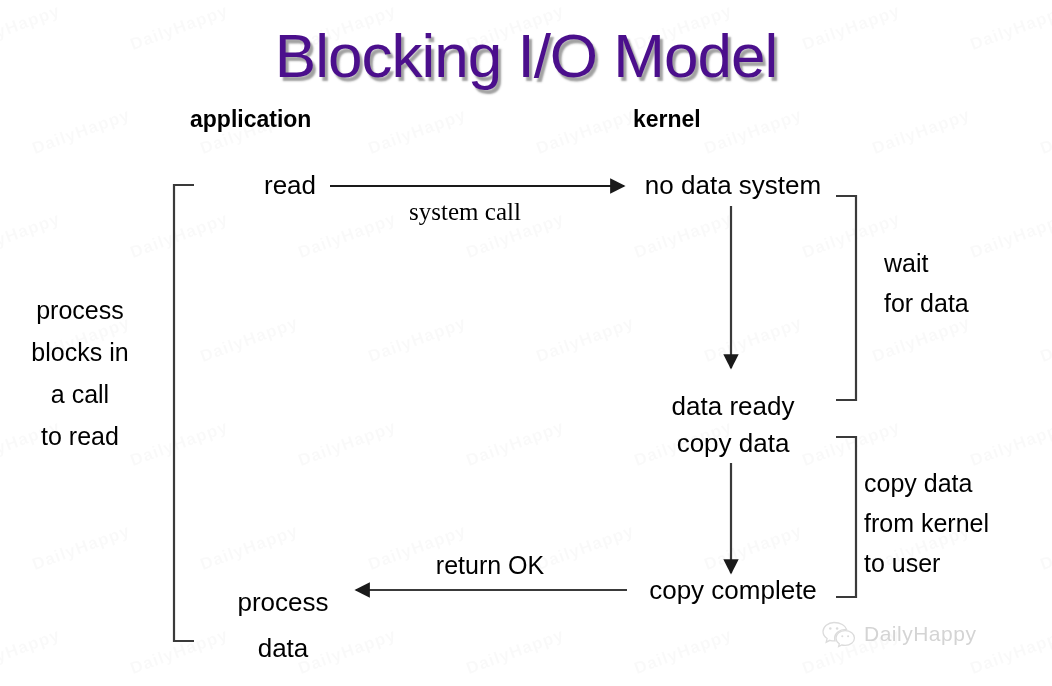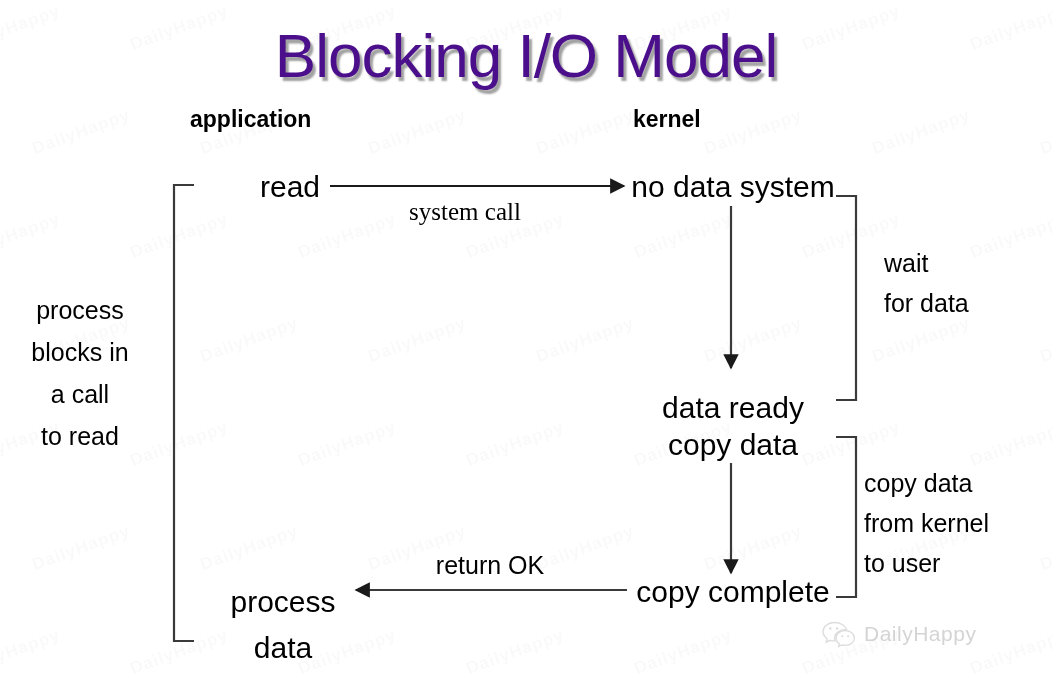--- a/index.html
+++ b/index.html
@@ -57,21 +57,21 @@
     font-size: 23px;
     font-weight: bold;
     z-index: 5;
   }
   #head-application { left: 190px; top: 106px; width: 200px; }
   #head-kernel      { left: 633px; top: 106px; width: 200px; }
 
   
   .node {
     position: absolute;
-    font-size: 30px;
+    font-size: 26px;
     text-align: center;
     white-space: nowrap;
     z-index: 5;
   }
   #node-read          { left: 230px; top: 170px; width: 120px; }
   #node-nodataready   { left: 613px; top: 170px; width: 240px; }
   #node-dataready     { left: 633px; top: 382px; width: 200px; margin-top: 9px; }
   #node-copydata      { left: 633px; top: 428px; width: 200px; }
   #node-copycomplete  { left: 613px; top: 575px; width: 240px; }
   #node-processdata   {

